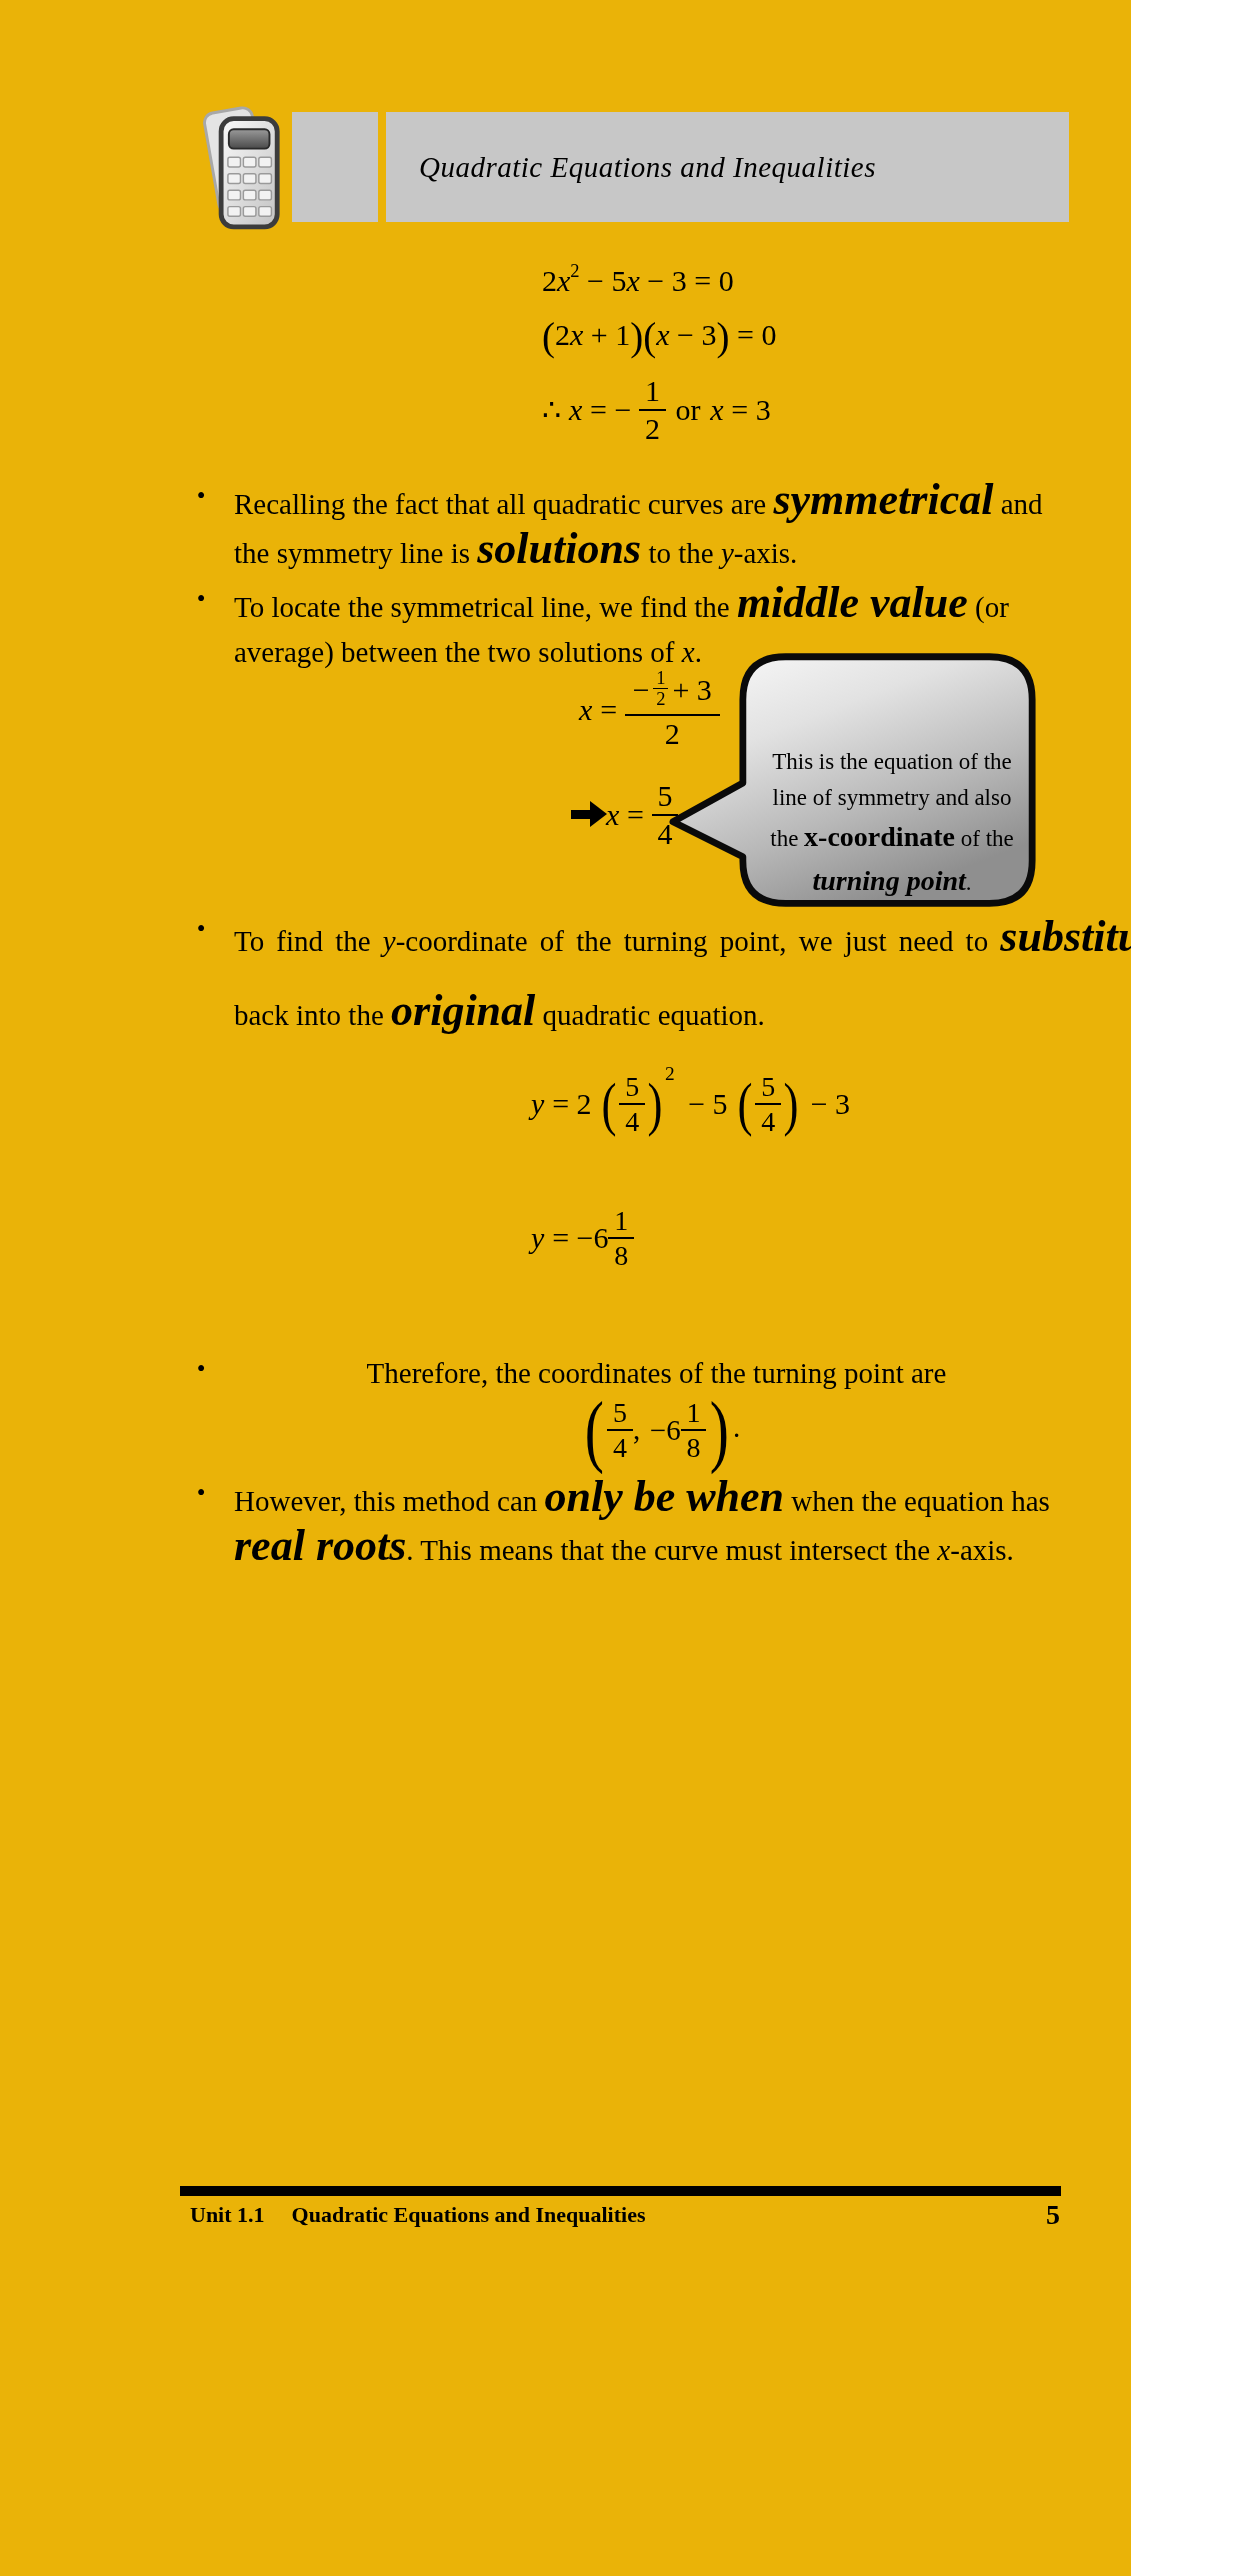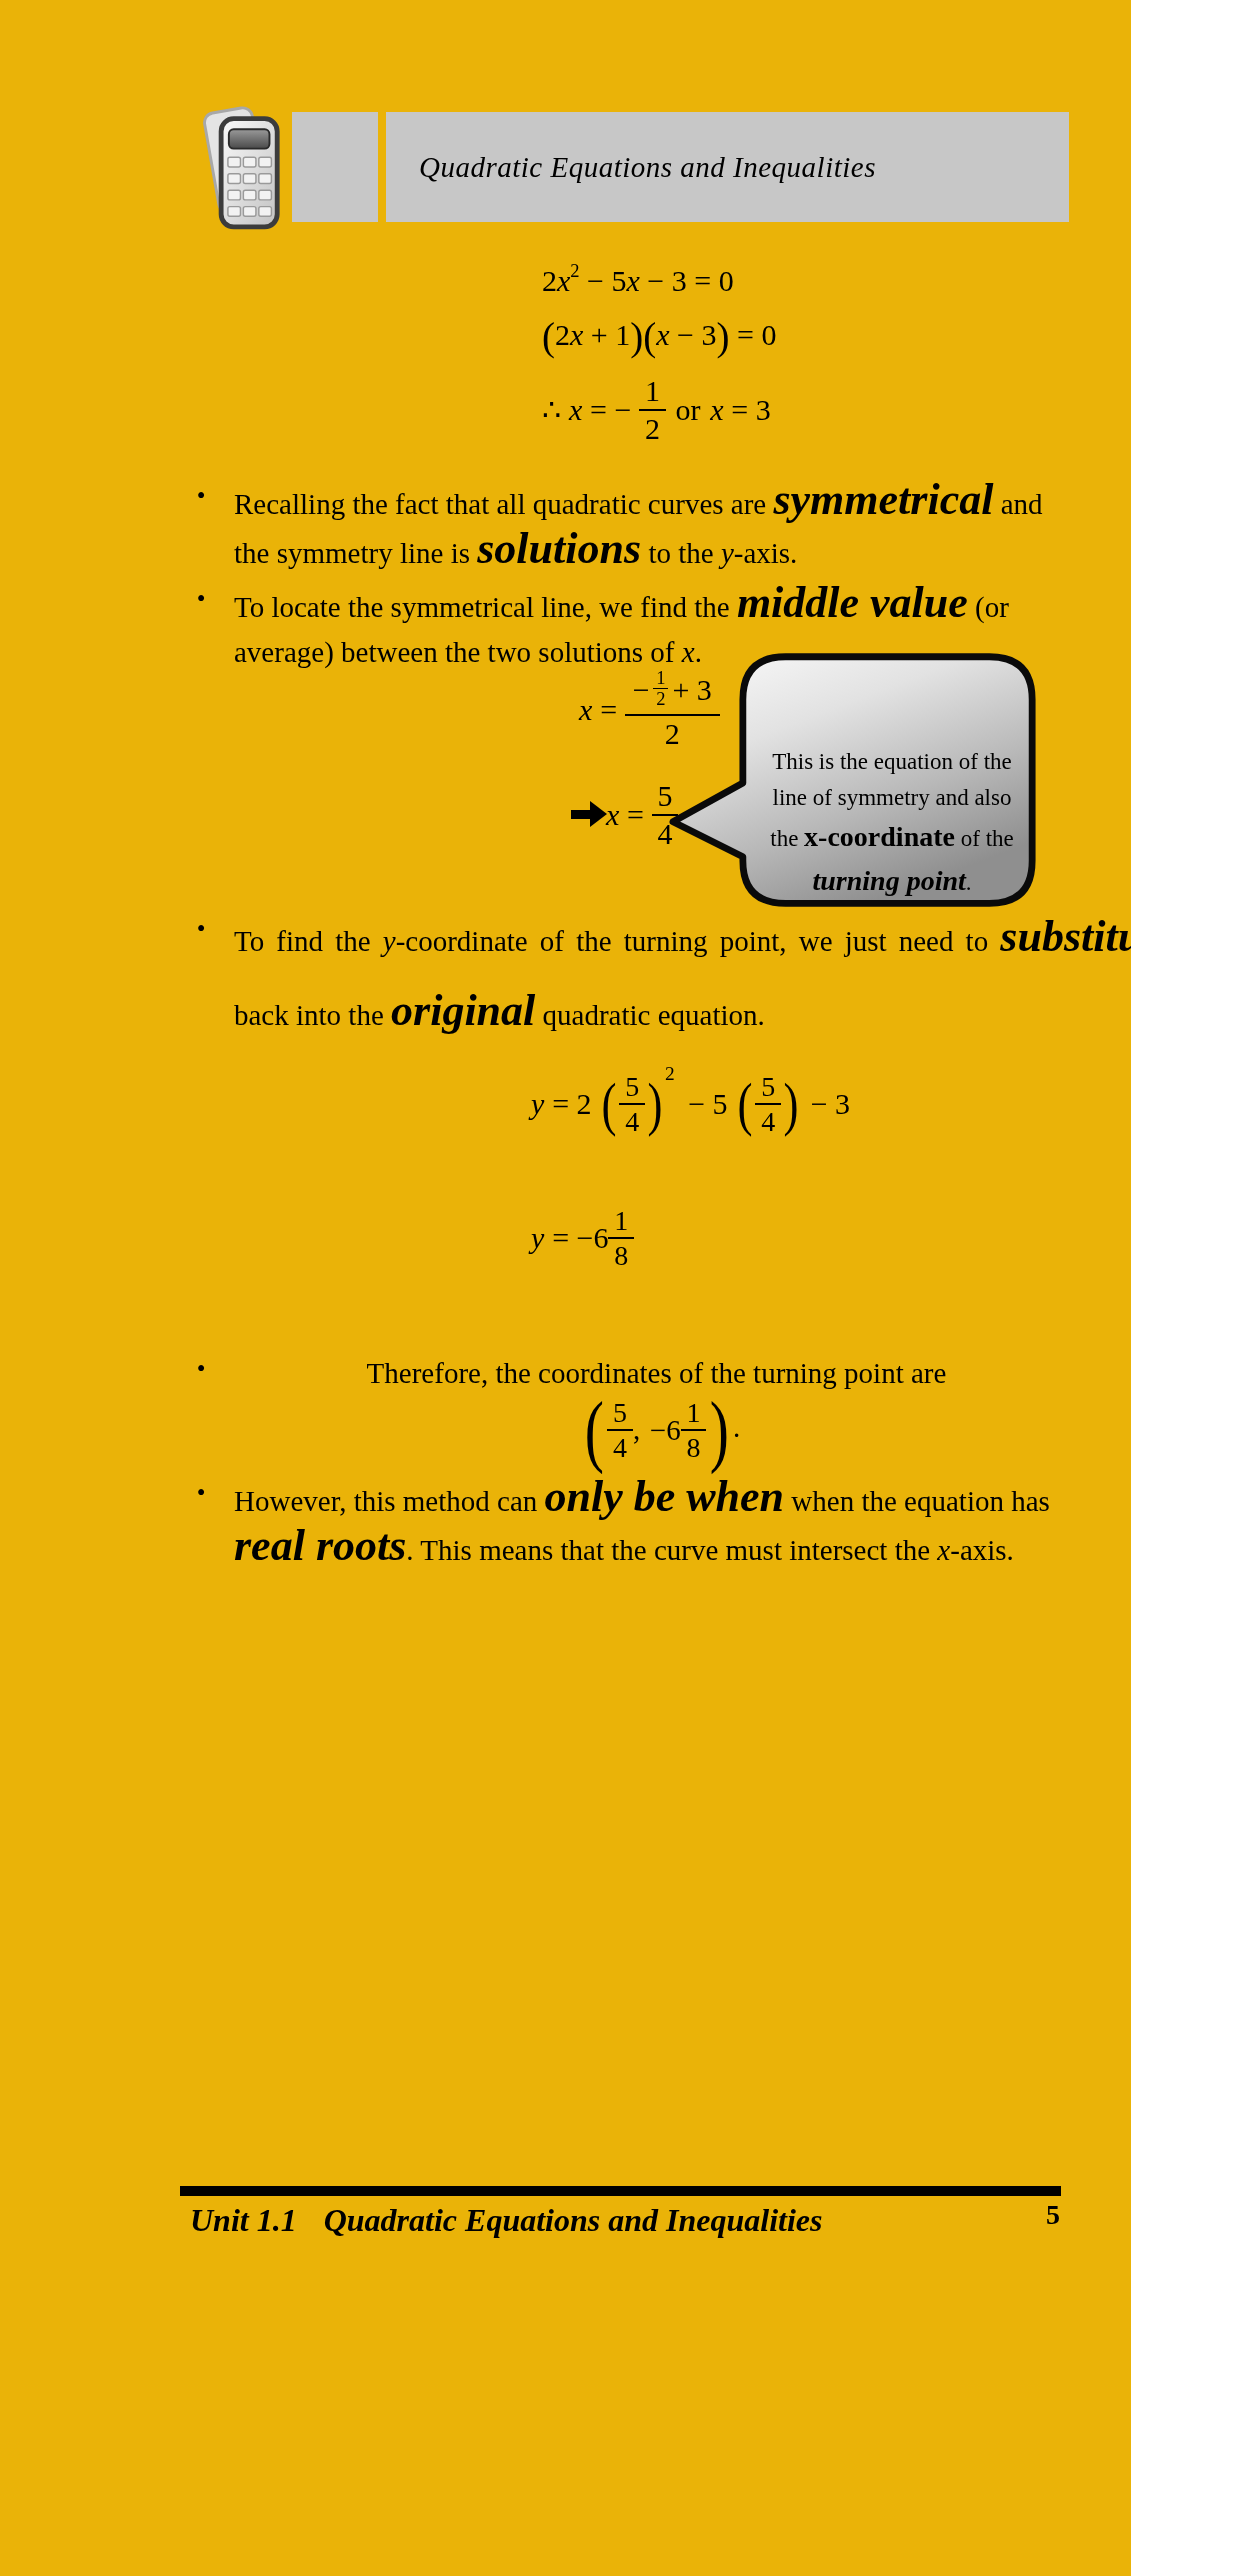--- a/index.html
+++ b/index.html
@@ -67,21 +67,21 @@
   .b3l1 .frac { font-size:28px; word-spacing:0; }
   .b3l2 { margin-top:11.7px; }
   .b4 .btxt { display:flex; align-items:center;flex-direction:column; }
   .cgroup { display:inline-flex; align-items:center; margin-left:7.8px; font-size:28px; }
   .b4comma { align-self:flex-end; padding-bottom:11.7px; font-size:29px; }
   .b4m6 { margin-left:9.7px; font-size:29px; }
   .low { align-self:flex-end; padding-bottom:13.6px; font-size:29px; }
 
   
   .fline { left:180px; top:2186px; width:881px; height:9.7px; background:#000; }
-  .ftext { left:190px; top:2202px; font-weight:bold; font-style:italic; font-size:32px; display:flex; }
+  .ftext { left:190px; top:2202px; font-weight:bold; font-size:22px; display:flex; }
   .ftitle { margin-left:27px; }
   .fpage { left:1011px; top:2199px; width:49px; text-align:right; font-weight:bold; font-size:28px; }
 </style>
 </head>
 <body>
 
 <div class="page">
 
   <div class="abs calc">
     <svg width="87" height="128" viewBox="0 0 90 132">

